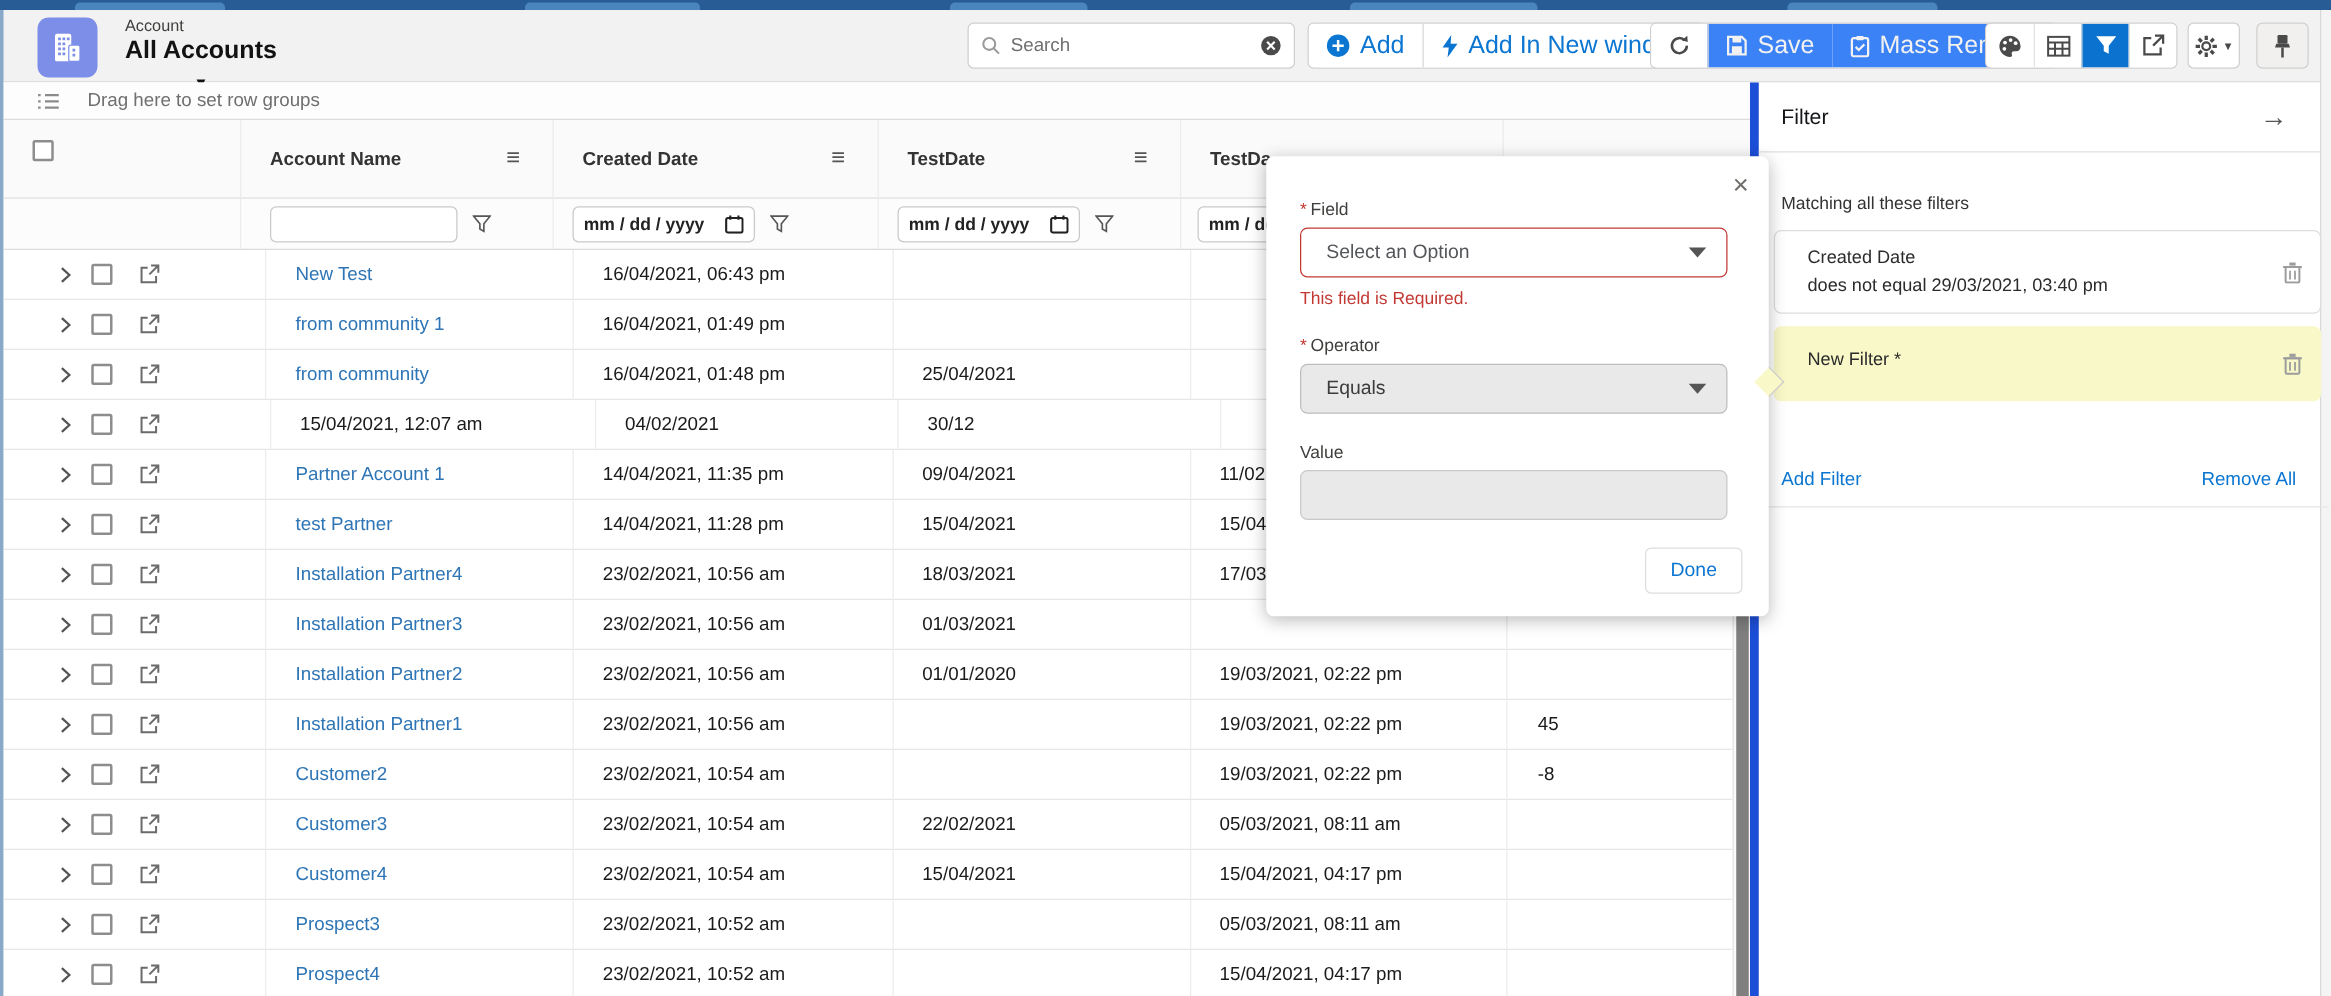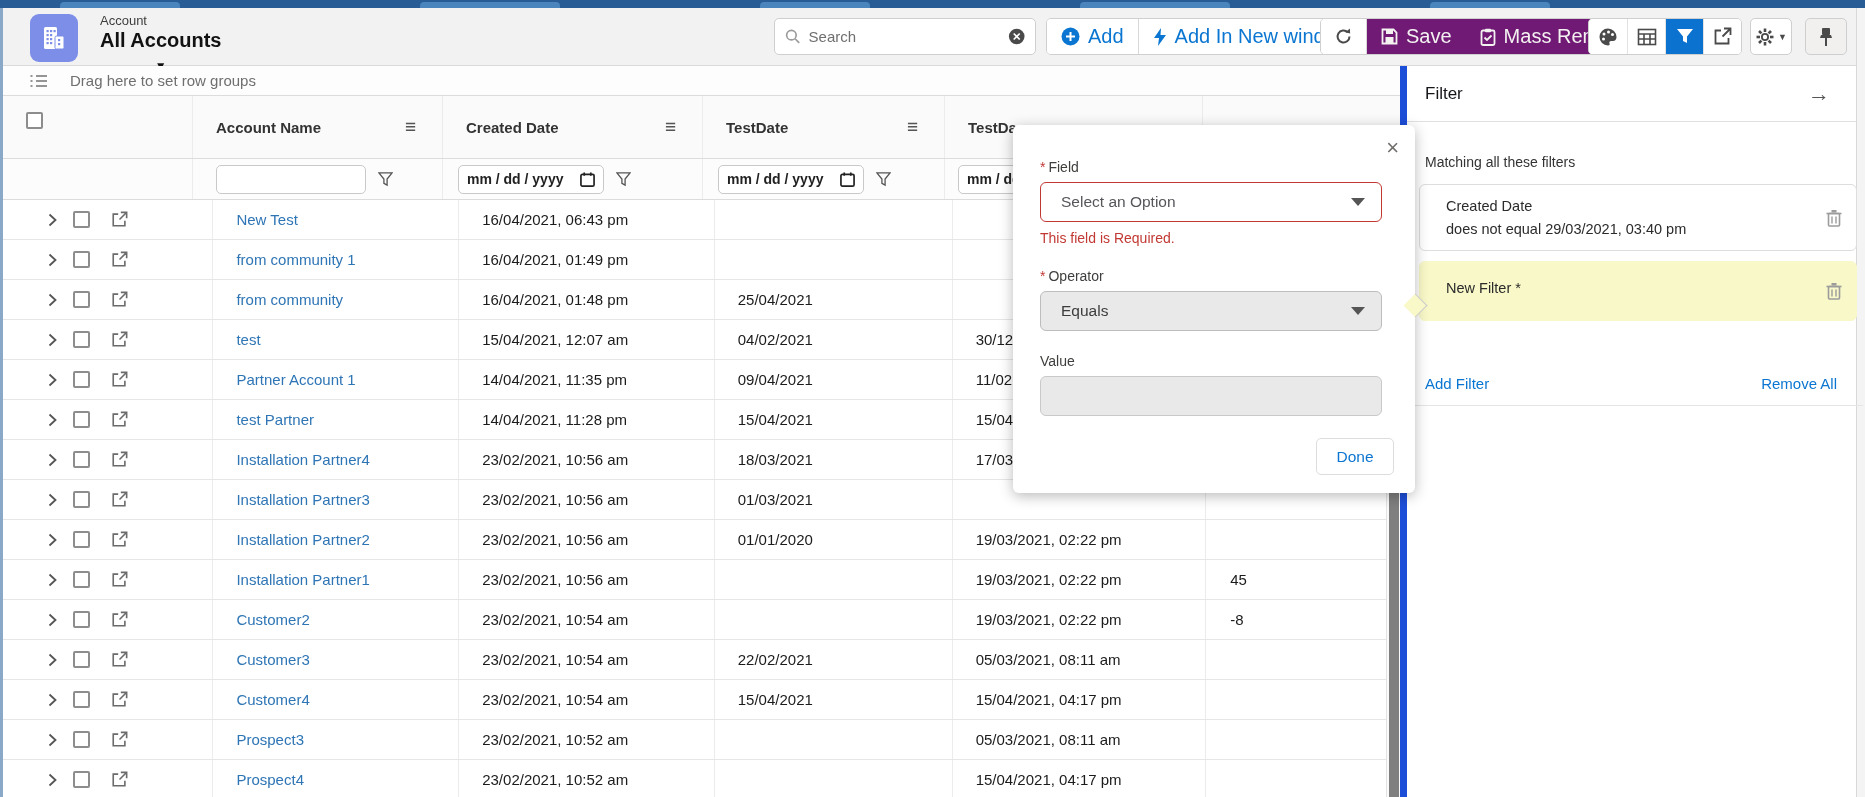--- a/index.html
+++ b/index.html
@@ -21,21 +21,21 @@
   .caret-dn { font-size:12px; color:#111; }
 
   .search-box { position:absolute; left:771px; top:10px; width:262px; height:37px; background:#fff; border:1px solid #cfcfcf; border-radius:5px; display:flex; align-items:center; padding:0 10px; }
   .search-box input { border:none; outline:none; flex:1; font-size:15px; color:#444; font-family:"Liberation Sans",sans-serif; margin-left:8px; background:transparent; }
   .search-box input::placeholder { color:#6f6f6f; }
 
   .btn-group { position:absolute; top:10px; height:37px; display:flex; align-items:stretch; background:#fff; border:1px solid #cfcfcf; border-radius:5px; overflow:hidden; }
   .btn { display:flex; align-items:center; gap:8px; padding:0 14px; font-size:20px; color:#0b76d1; background:#fff; border:none; cursor:pointer; font-family:"Liberation Sans",sans-serif; }
   .btn + .btn { border-left:1px solid #d8d8d8; }
   .btn.icon-only { padding:0 13px; }
-  .btn.disabled { background:#701a75; color:#f3f2f1; }
+  .btn.disabled { background:#3b82f6; color:#f3f2f1; }
   .icon-btn-group { position:absolute; top:10px; height:37px; display:flex; background:#fff; border:1px solid #cfcfcf; border-radius:5px; overflow:hidden; }
   .icon-btn { width:38px; display:flex; align-items:center; justify-content:center; background:#fff; border:none; cursor:pointer; }
   .icon-btn + .icon-btn { border-left:1px solid #e2e2e2; }
   .icon-btn.active { background:#0b72cf; }
   .solo-btn { position:absolute; top:10px; height:37px; width:42px; display:flex; align-items:center; justify-content:center; gap:3px; background:#fff; border:1px solid #cfcfcf; border-radius:5px; cursor:pointer; }
   .solo-btn.pin { background:#f1f0ef; }
 
   
   .grid { position:absolute; left:3px; top:66px; width:1397px; bottom:0; background:#fff; }
   .rowgroup-bar { height:30px; border-bottom:1px solid #dcdcdc; display:flex; align-items:center; padding-left:27px; gap:22px; background:#fdfdfd; }
@@ -394,23 +394,20 @@
         <div class="cell c0 ctrl-cell">
           <svg class="chev" width="9" height="14" viewBox="0 0 9 14">
             <polyline points="1.5,1.5 7.5,7 1.5,12.5" fill="none" stroke="#555" stroke-width="1.8"></polyline>
           </svg>
           <div class="row-check"></div>
           <svg class="extlink" width="17" height="17" viewBox="0 0 19 19">
             <path d="M8 3.5H2.5v13h13V11" fill="none" stroke="#6b6b6b" stroke-width="1.8"></path>
             <path d="M11 1.5h6.5V8M17 2L9.5 9.5" fill="none" stroke="#6b6b6b" stroke-width="1.8"></path>
           </svg>
         </div>
-        <div class="cell c1 data-cell">
-          <span class="link">test</span>
-        </div>
         <div class="cell c2 data-cell">15/04/2021, 12:07 am</div>
         <div class="cell c3 data-cell">04/02/2021</div>
         <div class="cell c4 data-cell">30/12</div>
         <div class="cell c5 data-cell num"></div>
       </div>
       <div class="grid-row">
         <div class="cell c0 ctrl-cell">
           <svg class="chev" width="9" height="14" viewBox="0 0 9 14">
             <polyline points="1.5,1.5 7.5,7 1.5,12.5" fill="none" stroke="#555" stroke-width="1.8"></polyline>
           </svg>

